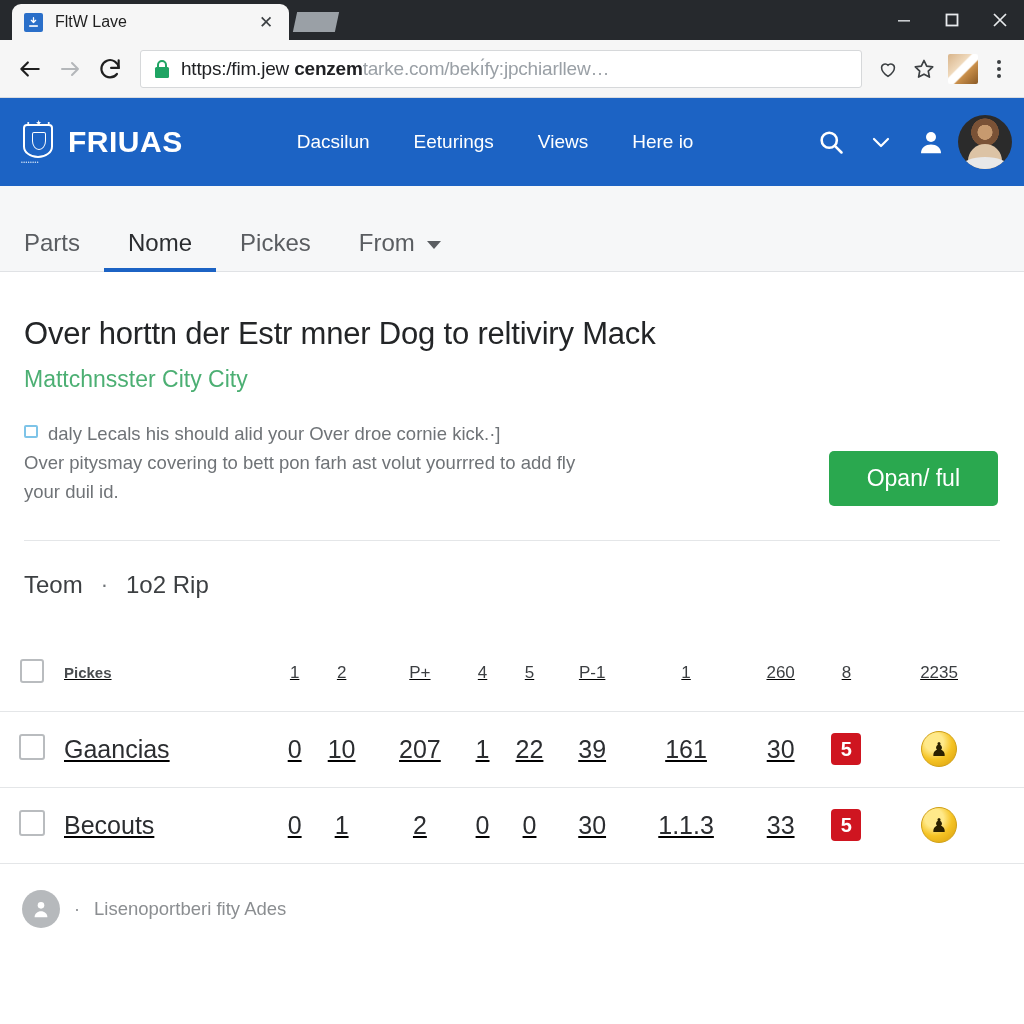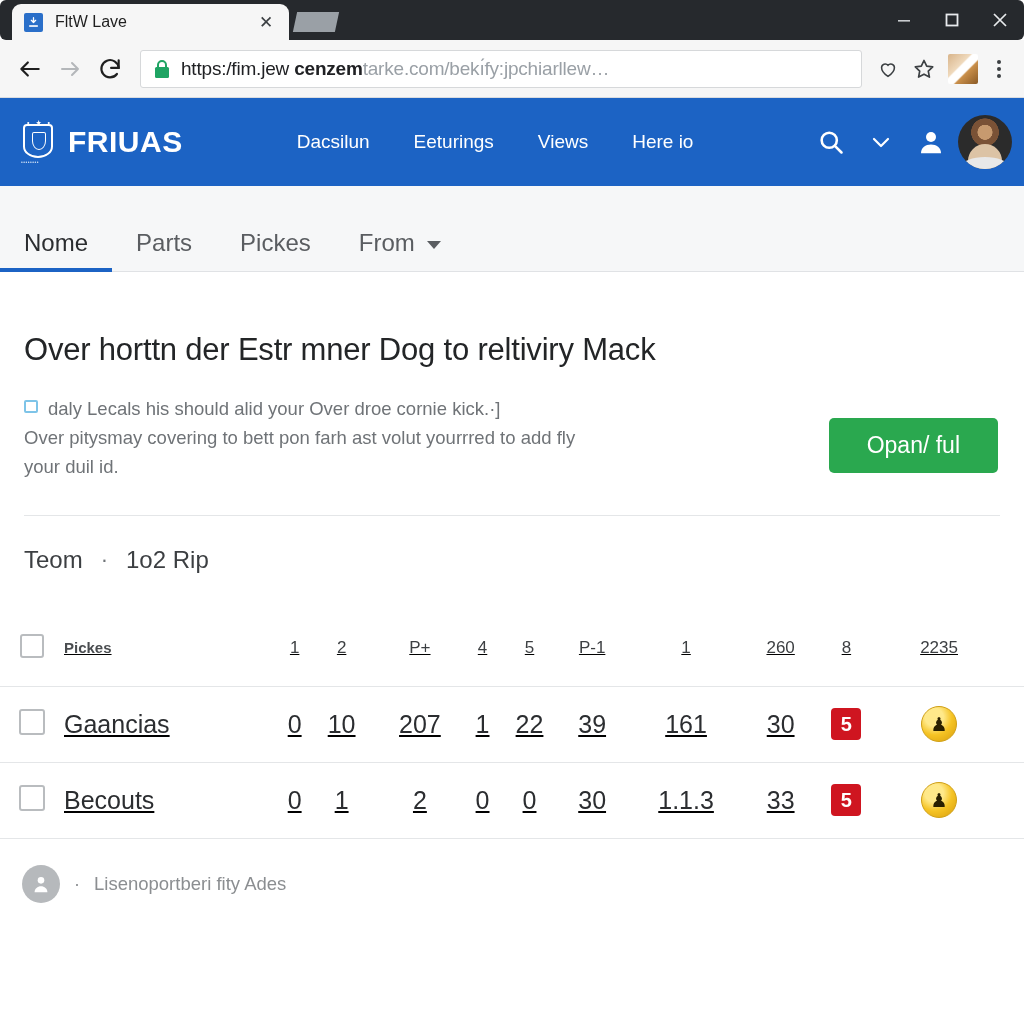--- a/index.html
+++ b/index.html
@@ -10,21 +10,20 @@
     overflow: hidden;
   }
 
   
   .browser-titlebar {
     height: 40px;
     background: #26292d;
     display: flex;
     align-items: flex-end;
     position: relative;
-    border-radius: 6px;
   }
   .tab-strip { display: flex; align-items: flex-end; padding-left: 12px; }
   .tab {
     width: 277px; height: 36px;
     background: #f6f6f6;
     border-radius: 9px 9px 0 0;
     display: flex; align-items: center;
     padding: 0 12px;
     position: relative;
   }
@@ -216,28 +215,28 @@
     border-left: 7px solid transparent;
     border-right: 7px solid transparent;
     border-top: 8px solid #5a5d61;
     vertical-align: middle;
   }
 
   
   .content { padding: 0 24px; }
   .headline {
     font-size: 31px; color: #232527; font-weight: 400;
-    margin-top: 60px; letter-spacing: -0.2px;
+    margin-top: 44px; letter-spacing: -0.2px;
   }
   .subhead {
     font-size: 23px; color: #4caf73;
     margin-top: 14px;
   }
   .body-area {
-    display: flex; align-items: center;
+    display: flex; align-items: flex-end;
     justify-content: space-between;
     margin-top: 26px;
   }
   .body-text { max-width: 620px; }
   .body-line {
     font-size: 18.5px; color: #6f7377;
     line-height: 29px;
   }
   .body-line.first { display: flex; align-items: flex-start; gap: 10px; }
   .mini-icon {
@@ -432,28 +431,29 @@
             <circle cx="12" cy="8" r="4"></circle>
             <path d="M4 21c0-4.4 3.6-7 8-7s8 2.6 8 7z"></path>
           </svg>
       </div>
       <div class="avatar-big"></div>
     </div>
   </div>
 
 
   <div class="tabs-wrap">
+    <div class="tab-item"><span>Parts</span></div>
     <div class="tab-item active"><span>Nome</span></div>
-    <div class="tab-item"><span>Parts</span></div>
     <div class="tab-item"><span>Pickes</span></div>
     <div class="tab-item"><span>From</span><span class="tab-caret"></span></div>
   </div>
 
   <div class="content">
     <h1 class="headline">Over horttn der Estr mner Dog to reltiviry Mack</h1>
+    <div class="subhead">Mattchnsster City City</div>
 
     <div class="body-area">
       <div class="body-text">
         <div class="body-line first">
           <span class="mini-icon"></span>
           <span>daly Lecals his should alid your Over droe cornie kick.·]</span>
         </div>
         <div class="body-line">Over pitysmay covering to bett pon farh ast volut yourrred to add fly</div>
         <div class="body-line">your duil id.</div>
       </div>

